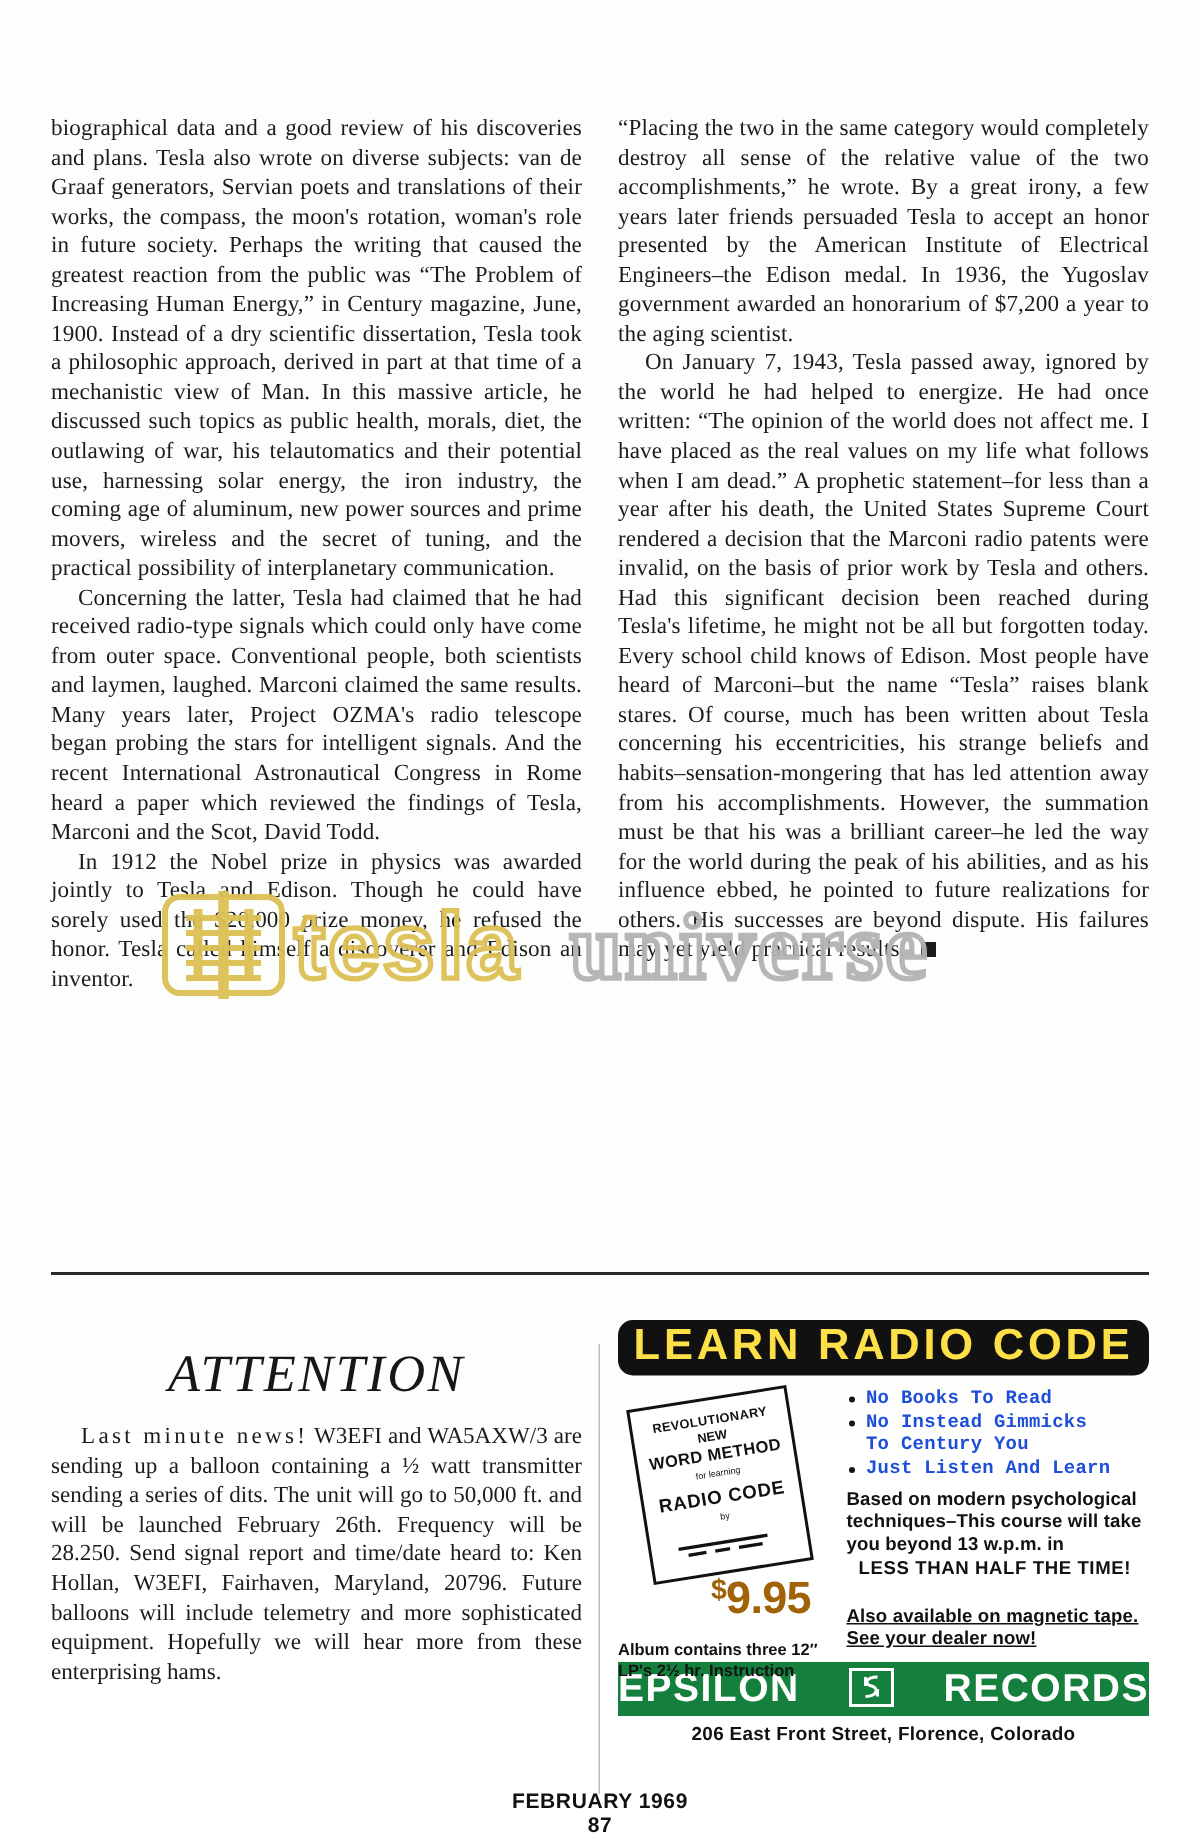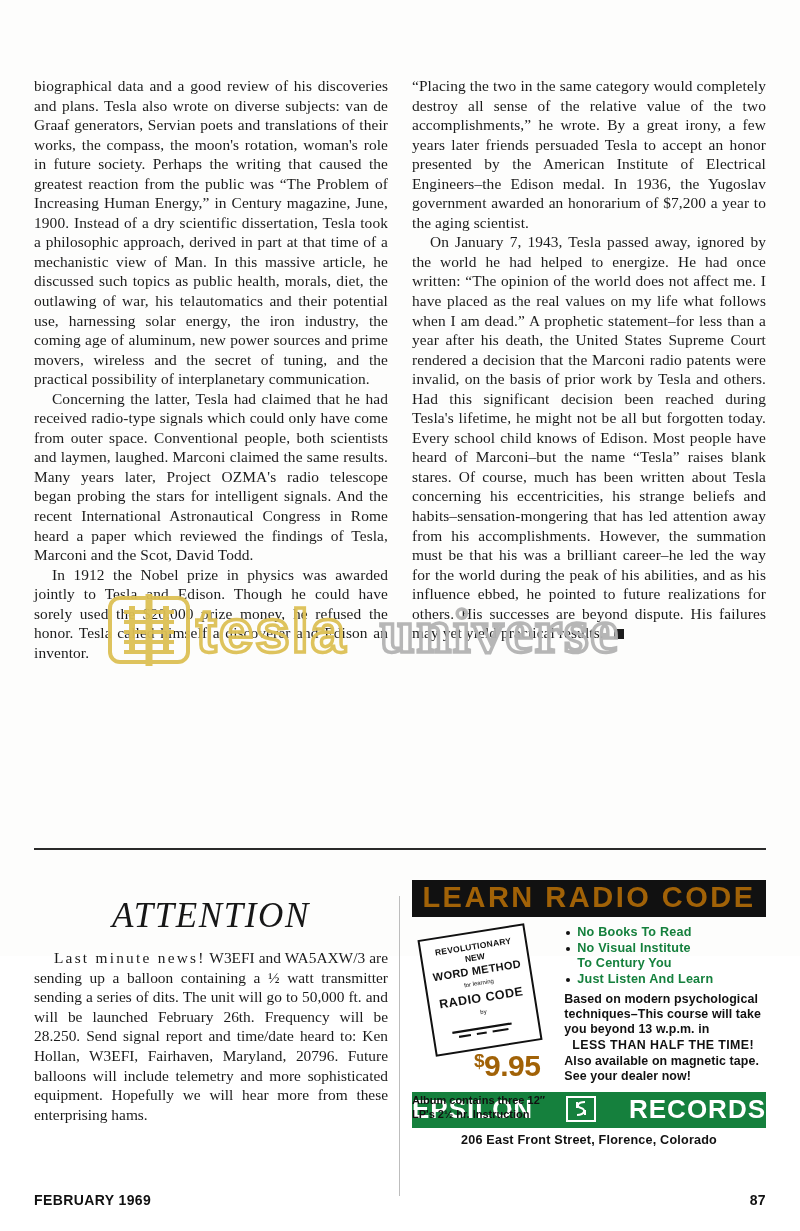--- a/index.html
+++ b/index.html
@@ -126,28 +126,29 @@
   }
 
   
   .ad {
     width: 354px;
     position: relative;
     font-family: "Liberation Sans", sans-serif;
   }
   .ad-banner {
     background: #111111;
-    color: #a16207;
+    color: #fde047;
     text-align: center;
     font-weight: bold;
     font-size: 29px;
     letter-spacing: 2.5px;
     padding: 3px 0 5px 0;
     font-family: "Liberation Sans", sans-serif;
     line-height: 1;
+    border-radius: 10px;
   }
   .ad-main {
     display: flex;
     margin-top: 8px;
   }
   .ad-left {
     width: 150px;
     position: relative;
   }
   .ad-right {
@@ -214,25 +215,25 @@
     color: #111;
     line-height: 1;
     margin-bottom: 7px;
   }
   .ad-bullets {
     list-style: none;
     margin: 0 0 5px 0;
     padding: 0;
   }
   .ad-bullets li {
-    font-family: Liberation Sans, sans-serif;
+    font-family: Liberation Mono, monospace;
     font-weight: bold;
     font-size: 12.6px;
     line-height: 15.5px;
-    color: #15803d;
+    color: #1d4ed8;
     padding-left: 13px;
     position: relative;
     letter-spacing: .2px;
   }
   .ad-bullets li.bulleted::before {
     content: "";
     position: absolute;
     left: 2px;
     top: 6px;
     width: 4px;
@@ -248,21 +249,22 @@
     color: #111;
     letter-spacing: .1px;
   }
   .ad-desc .emph {
     display: block;
     padding-left: 8px;
     letter-spacing: .4px;
   }
   .ad-desc .after {
     display: block;
-    margin-top: 1px;
+    margin-top: 17px;
+    text-decoration: underline;
   }
   .ad-footer-banner {
     background: #15803d;
     color: #ffffff;
     display: flex;
     align-items: center;
     justify-content: space-between;
     gap: 14px;
     margin-top: 8px;
     padding: 4px 0 6px 0;
@@ -300,20 +302,21 @@
     top: 1192px;
     width: 732px;
     display: flex;
     justify-content: space-between;
     align-items: center;
     font-family: "Liberation Sans", sans-serif;
     font-weight: bold;
     font-size: 14px;
     color: #111;
     letter-spacing: .4px;
+    flex-direction: column;
   }
 </style>
 </head>
 <body>
 
 <div class="page">
 
   <div class="article">
 
     <div class="col">
@@ -376,21 +379,21 @@
               </svg>
             </div>
           </div>
           <div class="price"><sup>$</sup><span>9.95</span></div>
           <div class="album-note">Album contains three 12″ LP's 2½ hr. Instruction</div>
         </div>
 
         <div class="ad-right">
           <ul class="ad-bullets">
             <li class="bulleted">No Books To Read</li>
-            <li class="bulleted">No Visual Institute</li>
+            <li class="bulleted">No Instead Gimmicks</li>
             <li>To Century You</li>
             <li class="bulleted">Just Listen And Learn</li>
           </ul>
           <div class="ad-desc">
             <span>Based on modern psychological techniques–This course will take you beyond 13 w.p.m. in</span>
             <span class="emph">LESS THAN HALF THE TIME!</span>
             <span class="after">Also available on magnetic tape. See your dealer now!</span>
           </div>
         </div>
       </div>

